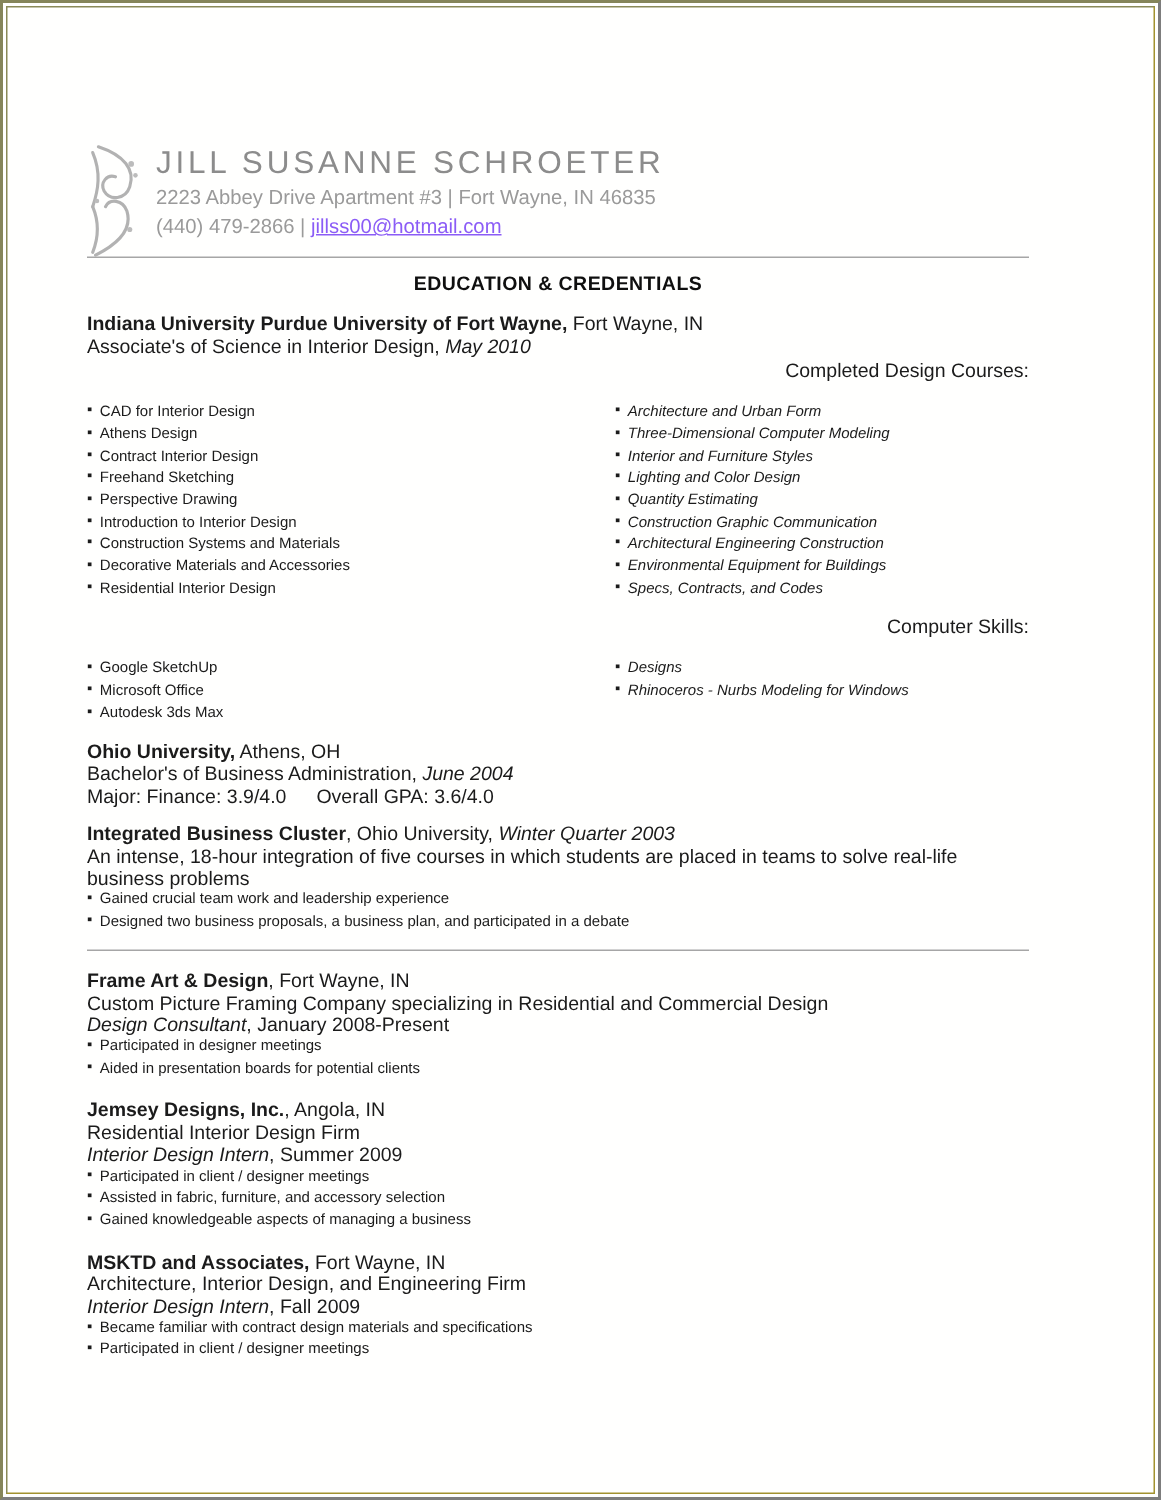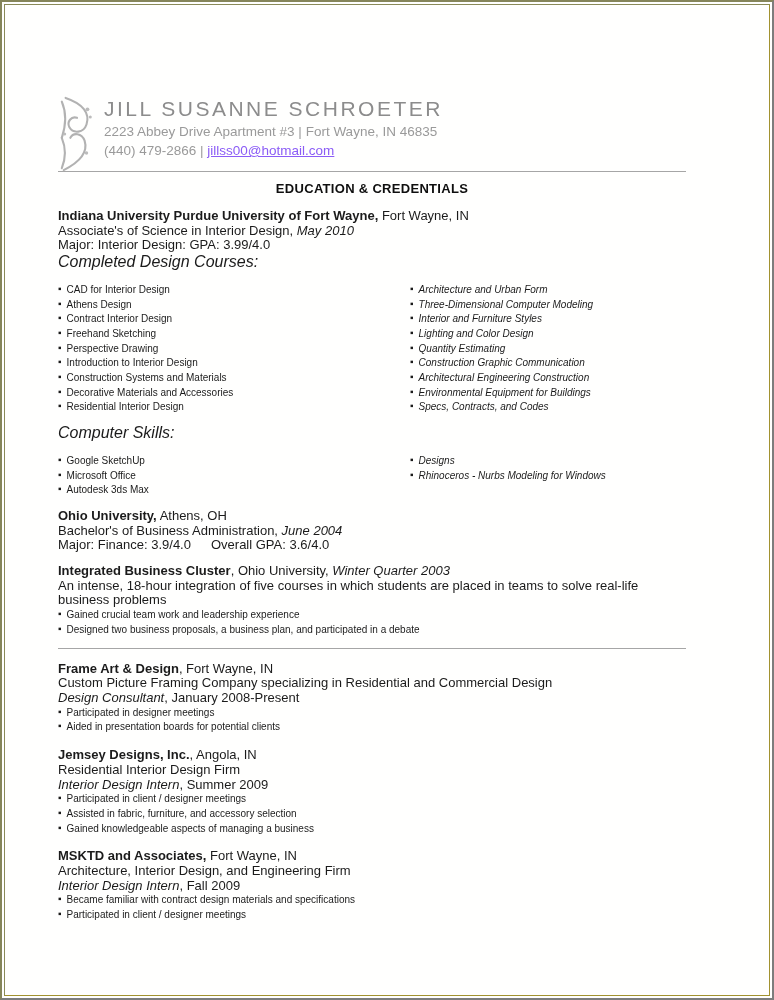--- a/index.html
+++ b/index.html
@@ -35,21 +35,21 @@
   }
 
   .block { margin:13px 0 0 0; font-size:13px; line-height:14.7px; }
   .mt11 { margin-top:11px; }
   .line { min-height:14.7px; }
   .b { font-weight:bold; }
   .i { font-style:italic; }
   .gap { display:inline-block; width:20px; }
 
   .center-it {
-    text-align:left; font-style:italic; font-size:16px; line-height:14.7px;
+    text-align:right; font-size:13px; line-height:14.7px;
     margin:2px 0 0 0;
   }
   .center-it.mt11 { margin-top:11px; }
 
   .two-col { display:flex; margin:13px 0 0 0; }
   .col-left { width:352px; padding-left:44px; box-sizing:border-box; }
   .col-right { flex:1;font-style:italic; }
 
   ul.bullets { list-style:none; margin:0; padding:0; font-size:10px; line-height:14.7px; }
   ul.bullets li::before { content:"▪"; font-size:10px; margin-right:5px; position:relative; top:-1px; }
@@ -89,21 +89,20 @@
       </div>
     </header>
 
     <hr class="rule">
 
     <h2 class="section">EDUCATION &amp; CREDENTIALS</h2>
 
     <div class="block">
       <div class="line"><span class="b">Indiana University Purdue University of Fort Wayne,</span><span> Fort Wayne, IN</span></div>
       <div class="line"><span>Associate's of Science in Interior Design, </span><span class="i">May 2010</span></div>
-      <div class="line">Major: Interior Design: GPA: 3.99/4.0</div>
     </div>
 
     <div class="center-it">Completed Design Courses:</div>
 
     <div class="two-col">
       <ul class="bullets col-left">
         <li>CAD for Interior Design</li>
         <li>Athens Design</li>
         <li>Contract Interior Design</li>
         <li>Freehand Sketching</li>

